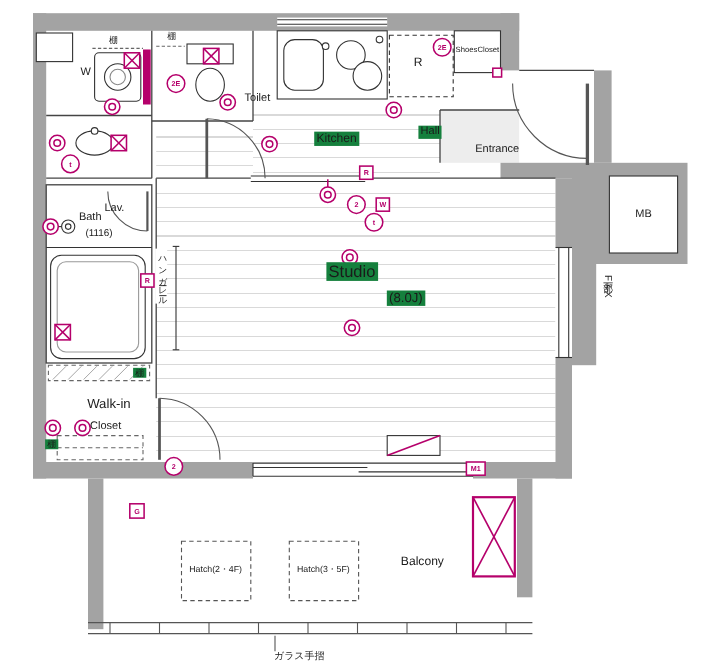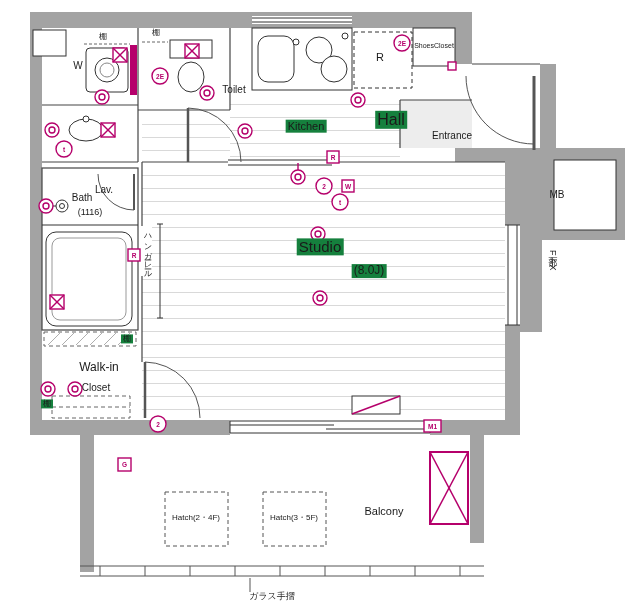--- a/index.html
+++ b/index.html
@@ -288,35 +288,35 @@
         <text x="348" y="188.5">W</text>
         <text x="432.5" y="428.5">M1</text>
         <text x="124.5" y="467">G</text>
       </g>
     </g>
   </svg>
 
   <div class="lbl" style="left:78px;top:66px;font-size:10px;">W</div>
   <div class="lbl" style="left:214px;top:90px;font-size:10px;margin-left:20px;">Toilet</div>
   <div class="lbl bg" style="left:306px;top:126px;font-size:11px;">Kitchen</div>
-  <div class="lbl bg" style="left:391px;top:120px;font-size:16px;text-align:right;">Hall</div>
+  <div class="lbl bg" style="left:391px;top:120px;font-size:10px;text-align:right;">Hall</div>
   <div class="lbl" style="left:452px;top:136px;font-size:10px;">Entrance</div>
   <div class="lbl two" style="left:434px;top:46px;font-size:7px;">
     <div>Shoes</div>
     <div>Closet</div>
   </div>
   <div class="lbl" style="left:104px;top:149px;font-size:10px;margin-top:41px;">Lav.</div>
   <div class="lbl" style="left:82px;top:198px;font-size:10px;">Bath</div>
   <div class="lbl" style="left:90px;top:212px;font-size:9px;">(1116)</div>
   <div class="lbl bg" style="left:320px;top:247px;font-size:15px;">Studio</div>
   <div class="lbl bg" style="left:321px;top:271px;font-size:12px;margin-left:48px;">(8.0J)</div>
   <div class="lbl" style="left:99px;top:368px;font-size:12px;">Walk-in</div>
   <div class="lbl" style="left:96px;top:388px;font-size:10px;">Closet</div>
   <div class="lbl" style="left:384px;top:511px;font-size:11px;">Balcony</div>
-  <div class="lbl" style="left:557px;top:195px;font-size:10px;">MB</div>
+  <div class="lbl" style="left:585px;top:195px;font-size:10px;">MB</div>
 
   <div class="lbl" style="left:380px;top:57px;font-size:11px;">R</div>
   <div class="lbl" style="left:103px;top:37px;font-size:8px;">棚</div>
   <div class="lbl" style="left:156px;top:33px;font-size:8px;">棚</div>
   <div class="lbl bg" style="left:127px;top:339px;font-size:8px;">棚</div>
   <div class="lbl bg" style="left:47px;top:404px;font-size:8px;">棚</div>
   <div class="vtext" style="left:141px;top:226px;font-size:8px;">ハンガーレール</div>
   <div class="vtext" style="left:546px;top:248px;font-size:9px;">下部F→X</div>
   <div class="lbl" style="left:272px;top:596px;font-size:9px;">ガラス手摺</div>
   <div class="lbl two" style="left:196px;top:518px;font-size:8px;">

